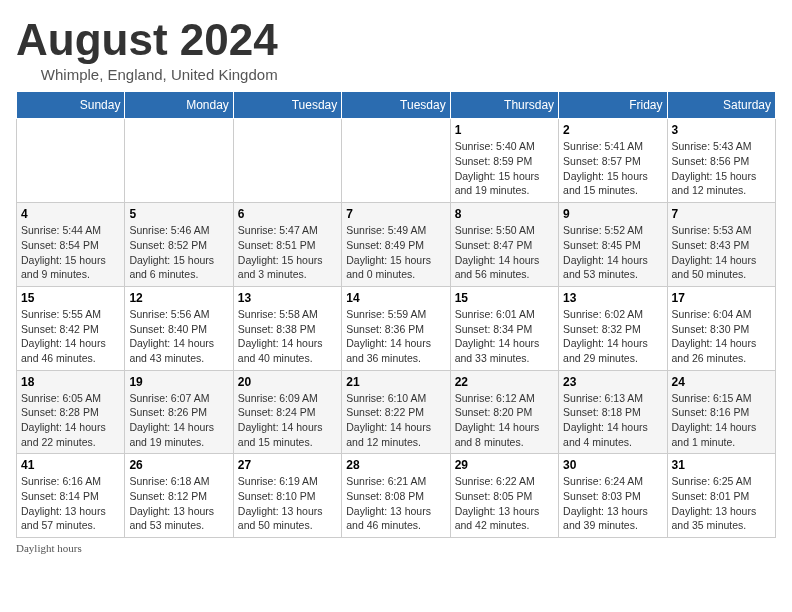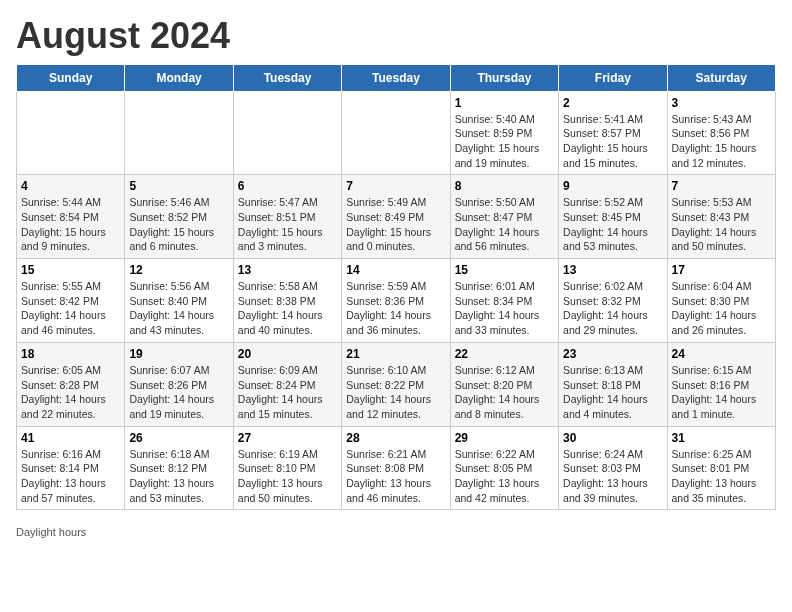--- a/index.html
+++ b/index.html
@@ -29,42 +29,42 @@
     .logo-general { color: #333; }
     .logo-blue { color: #1a6bbd; }
     .logo-icon {
       width: 28px;
       height: 28px;
     }
     .title-area {
       text-align: right;
     }
     .month-year {
-      font-size: 36px;
+      font-size: 44px;
       font-weight: bold;
       color: #333;
       line-height: 1.1;
     }
     .location {
       font-size: 15px;
       color: #555;
       margin-top: 2px;
     }
     table {
       width: 100%;
       border-collapse: collapse;
       font-size: 11px;
     }
     thead tr th {
       background-color: #2b6cb0;
       color: #fff;
-      font-weight: bold;
+      font-weight: normal;
       font-size: 12px;
       padding: 6px 4px;
-      text-align: center;
+      text-align: right;
       border: 1px solid #fff;
     }
     tbody tr td {
       border: 1px solid #ccc;
       vertical-align: top;
       padding: 4px;
       min-height: 80px;
       width: 14.28%;
       background: #fff;
     }
@@ -79,33 +79,35 @@
     }
     .day-info {
       color: #333;
       line-height: 1.4;
       font-size: 10.5px;
     }
     .empty-cell {
       background: #fff !important;
     }
     .legend {
-      margin-top: 16px;
+      margin-top: 4px;
       font-size: 11px;
       color: #555;
       display: flex;
       gap: 16px;
+      font-family: Liberation Serif, serif;
     }
   </style>
 </head>
 <body>
 
 <div class="header">
   <div class="title-area">
     <div class="month-year">August 2024</div>
+    <div class="location">Whimple, England, United Kingdom</div>
   </div>
 </div>
 
 <table>
   <thead>
     <tr>
     <th>Sunday</th>
         <th>Monday</th>
         <th>Tuesday</th>
         <th>Tuesday</th>

